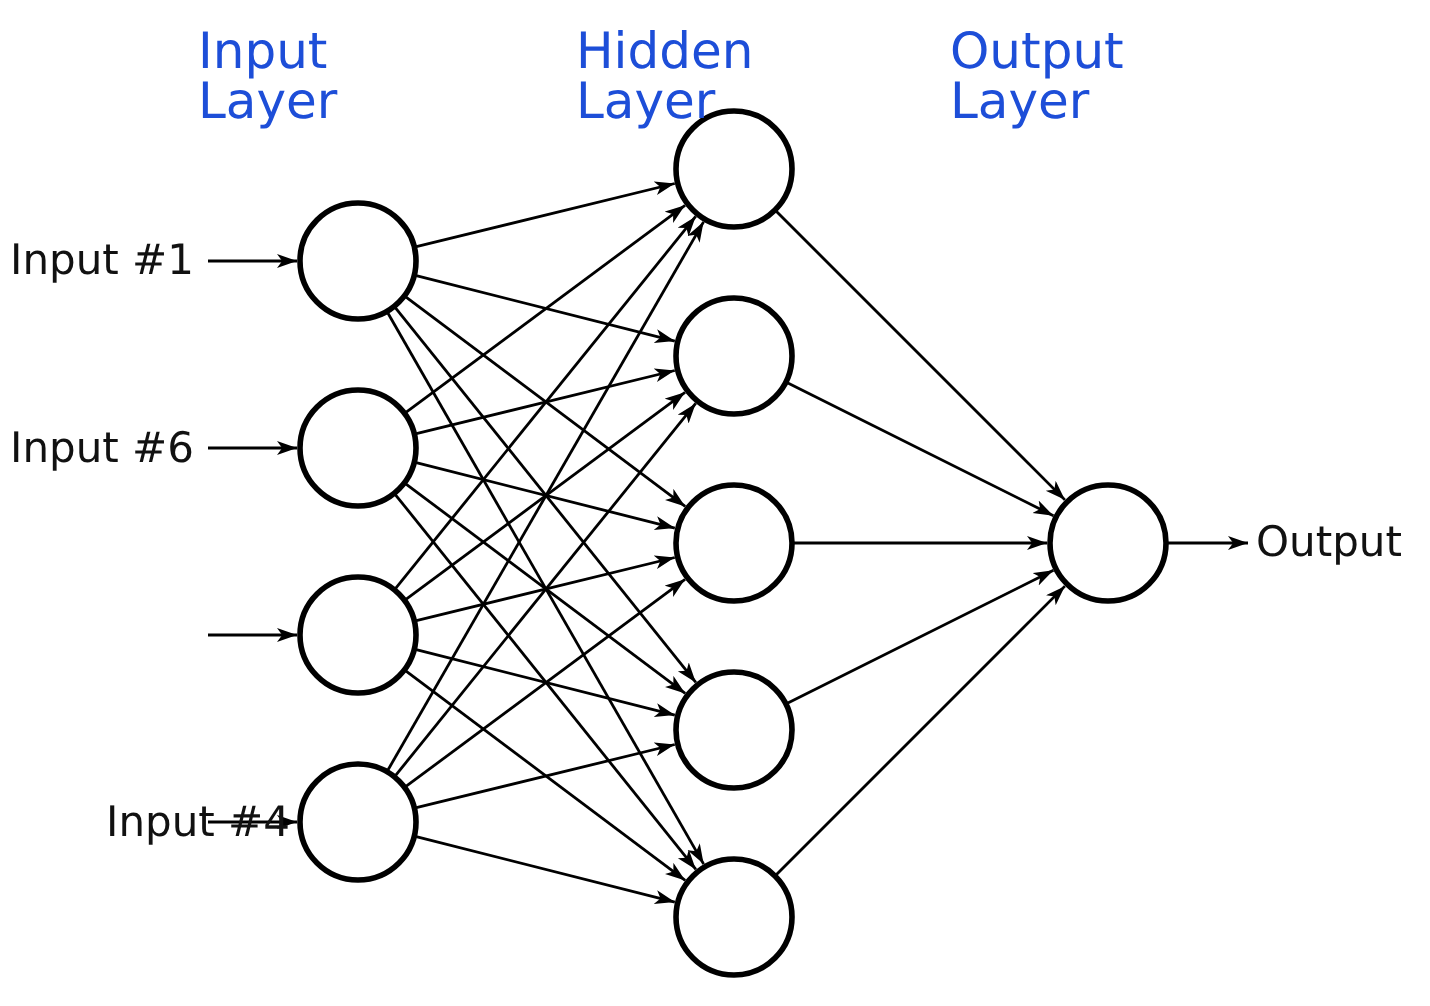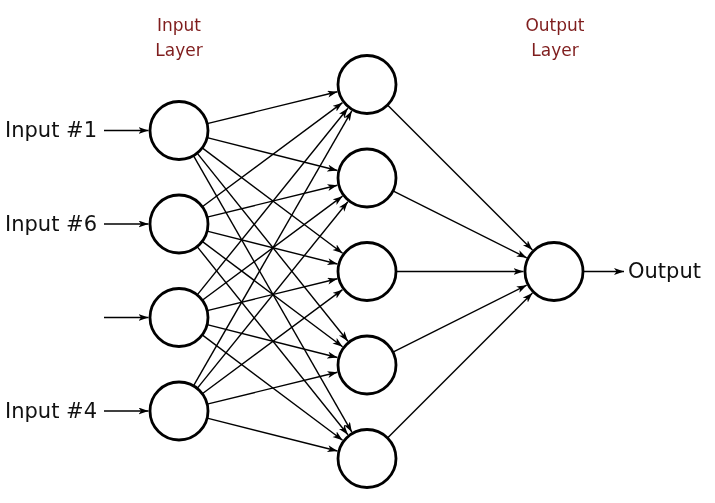--- a/index.html
+++ b/index.html
@@ -9,25 +9,25 @@
     height: 503px;
     background: #ffffff;
     overflow: hidden;
     font-family: "DejaVu Sans", "Liberation Sans", sans-serif;
   }
   .stage svg { position: absolute; left: 0; top: 0; }
   .layer-title {
     position: absolute;
     top: 13px;
     width: 160px;
-    text-align: center;
-    font-size: 17px;
+    text-align: left;
+    font-size: 25px;
     line-height: 25px;
     white-space: pre-line;
-    color: #7f1d1d;
+    color: #1d4ed8;
   }
   #title-input  { left: 99px;  }
   #title-hidden { left: 288px; }
   #title-output { left: 475px; }
   .io-label {
     position: absolute;
     height: 27px;
     line-height: 27px;
     font-size: 21px;
     color: #111111;
@@ -88,21 +88,22 @@
       <circle cx="367" cy="84.5" r="29" fill="#ffffff" stroke="#000000" stroke-width="2.8"></circle>
       <circle cx="367" cy="178" r="29" fill="#ffffff" stroke="#000000" stroke-width="2.8"></circle>
       <circle cx="367" cy="271.5" r="29" fill="#ffffff" stroke="#000000" stroke-width="2.8"></circle>
       <circle cx="367" cy="365" r="29" fill="#ffffff" stroke="#000000" stroke-width="2.8"></circle>
       <circle cx="367" cy="458.5" r="29" fill="#ffffff" stroke="#000000" stroke-width="2.8"></circle>
       <circle cx="554" cy="271.5" r="29" fill="#ffffff" stroke="#000000" stroke-width="2.8"></circle>
     </svg>
 
   <div class="layer-title" id="title-input">Input
 Layer</div>
+  <div class="layer-title" id="title-hidden">Hidden Layer</div>
   <div class="layer-title" id="title-output">Output
 Layer</div>
 
   <div class="io-label input" style="top: 117px;">Input #1</div>
   <div class="io-label input" style="top: 210.5px;">Input #6</div>
-  <div class="io-label input" style="top: 397.5px;">Input #4</div>
+  <div class="io-label input" style="top: 397.5px; margin-left: 48px;">Input #4</div>
 
   <div class="io-label output" style="top: 258px;">Output</div>
 </div>
 
 </body></html>

